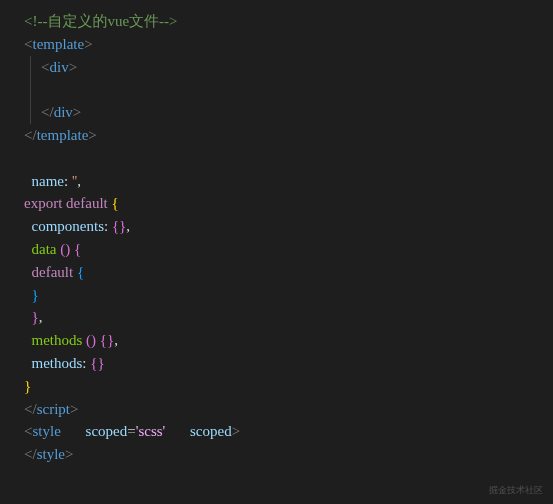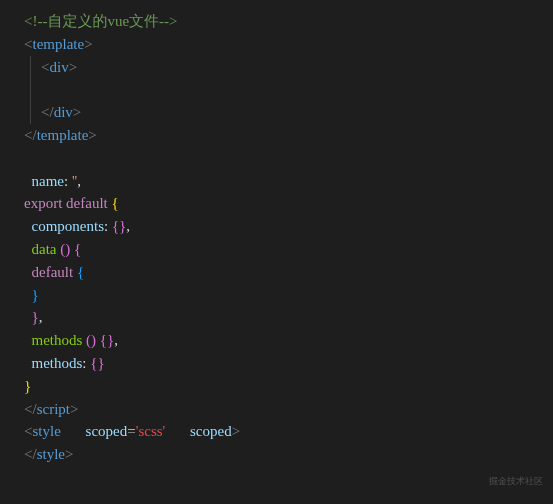--- a/index.html
+++ b/index.html
@@ -26,39 +26,39 @@
       min-height: 1.52em;
       font-family: Liberation Serif, serif;
     }
     .comment { color: #6a9955; }
     .bracket-blue { color: #179fff; }
     .bracket-purple { color: #da70d6; }
     .bracket-yellow { color: #ffd700; }
     .tag-gray { color: #808080; }
     .tag-name { color: #569cd6; }
     .attr-name { color: #9cdcfe; margin-left: 21px; }
-    .attr-value { color: #ef4444; }
+    .attr-value { color: #f0abfc; }
     .keyword-purple { color: #c586c0; }
     .func-name { color: #84cc16; margin-top: 19px; }
     .prop-name { color: #9cdcfe; }
     .string { color: #ce9178; }
     .punct { color: #d4d4d4; }
     .indent-guide {
       border-left: 1px solid #404040;
       display: inline-block;
       width: 0;
       height: 1.52em;
       vertical-align: top;
       margin-left: 6px;
       margin-right: 10px;
       position: relative;
     }
     .watermark {
       position: absolute;
-      bottom: 15px;
+      bottom: 6px;
       right: 10px;
       color: #505050;
       font-size: 9px;
       font-family: sans-serif;
       margin-left: 36px;
     }
   </style>
 </head>
 <body>
 

